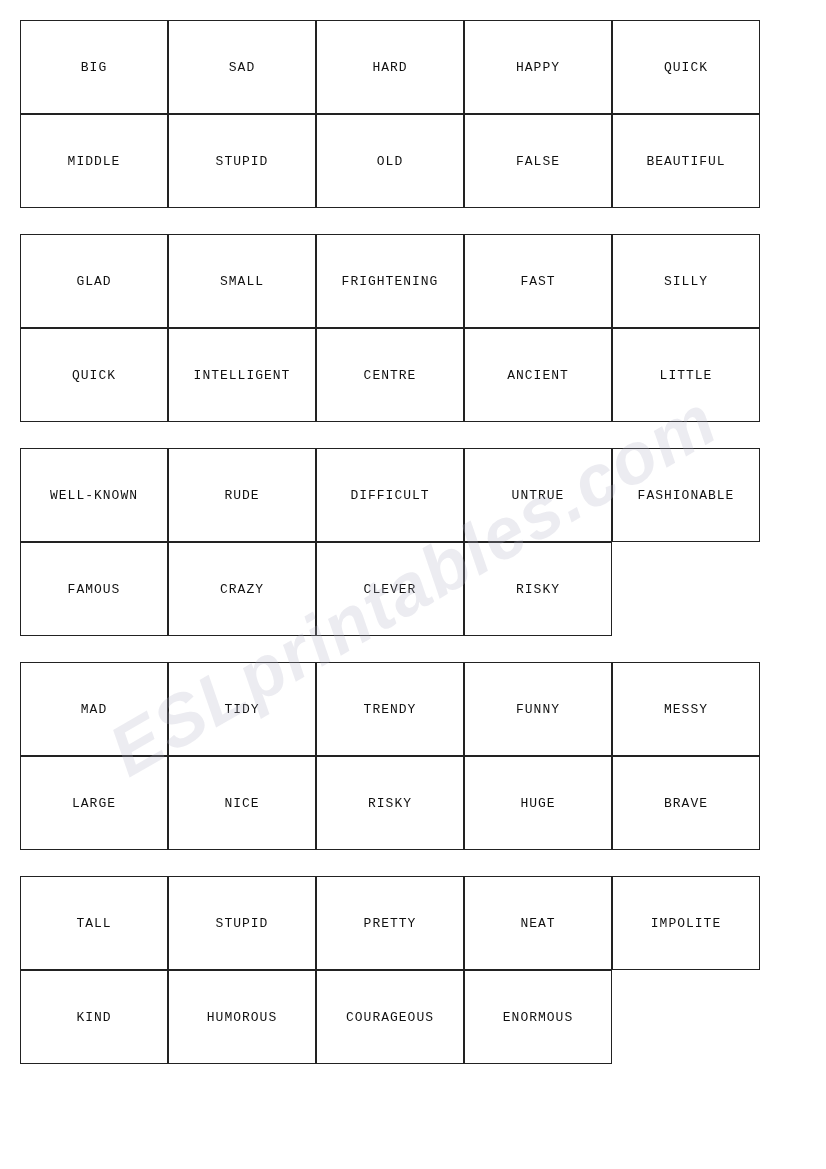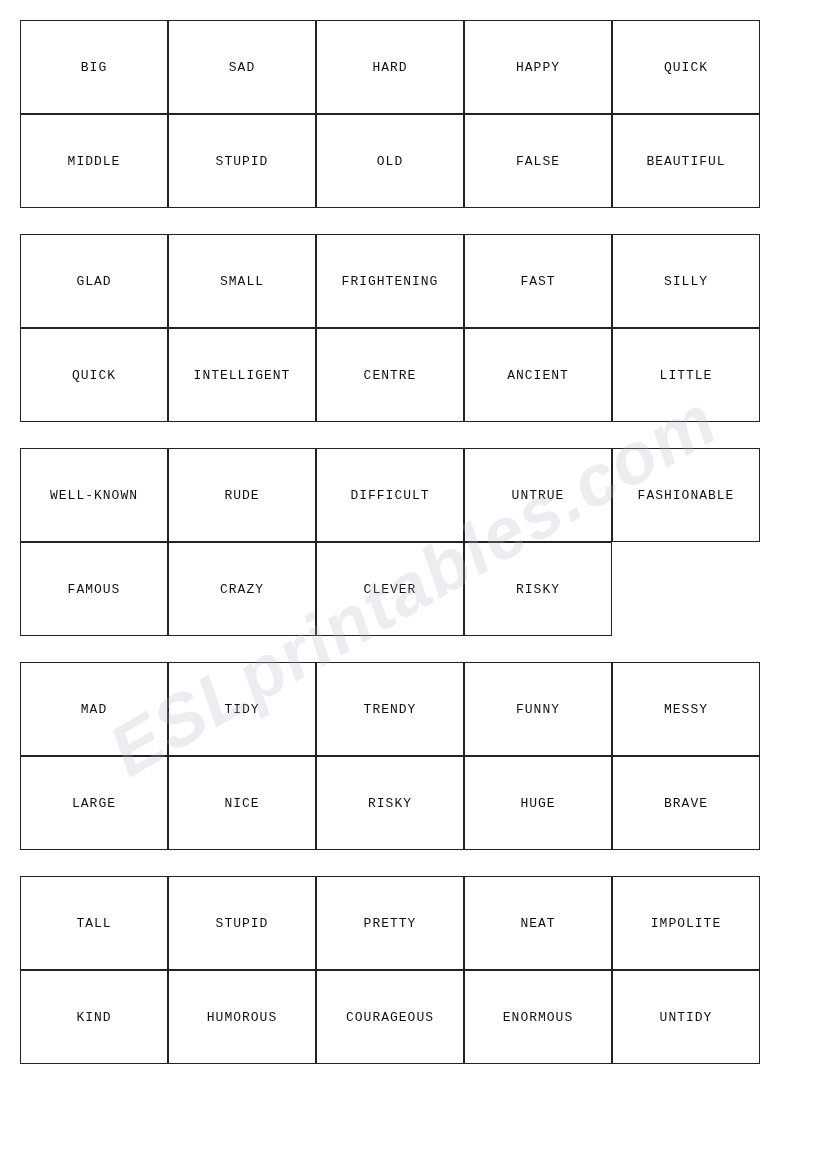--- a/index.html
+++ b/index.html
@@ -133,16 +133,15 @@
         <div class="cell">STUPID</div>
         <div class="cell">PRETTY</div>
         <div class="cell">NEAT</div>
         <div class="cell">IMPOLITE</div>
       </div>
       <div class="grid-row">
         <div class="cell">KIND</div>
         <div class="cell">HUMOROUS</div>
         <div class="cell">COURAGEOUS</div>
         <div class="cell">ENORMOUS</div>
-        <div class="cell">UNTIDY</div>
       </div>
     </div>
   </div>
 
 </body></html>

